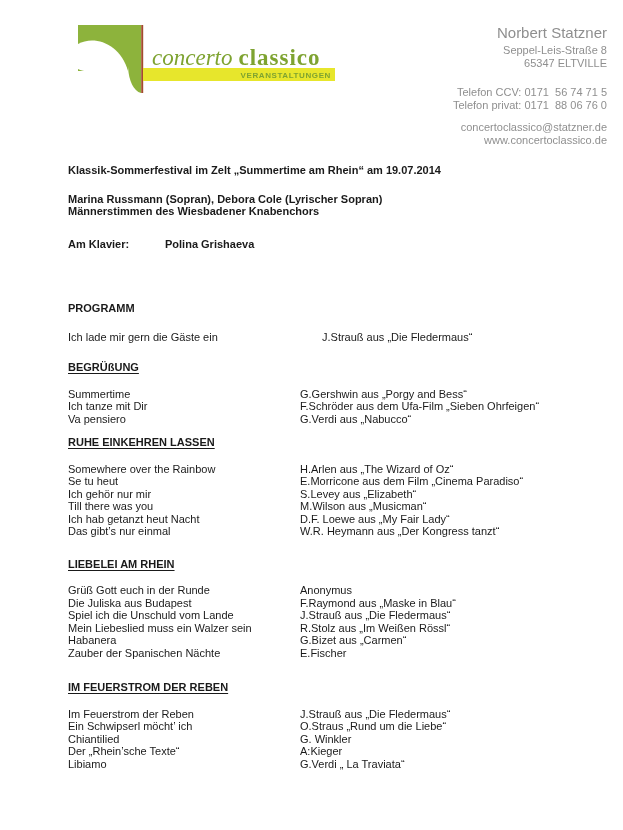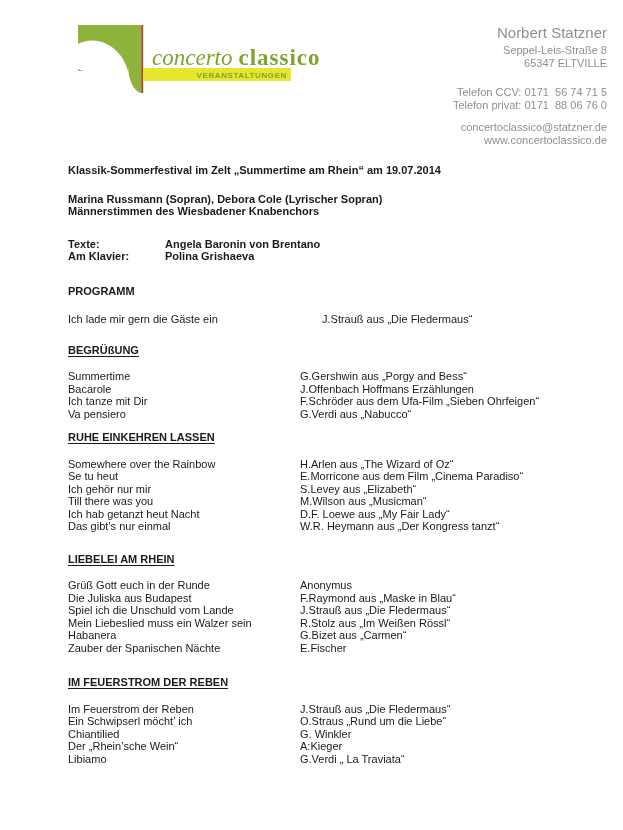--- a/index.html
+++ b/index.html
@@ -14,21 +14,21 @@
   .logo { position:absolute; left:78px; top:25px; width:245px; height:70px; }
   .logo-glyph { position:absolute; left:0; top:0; }
   .logo-text {
     position:absolute; left:74px; top:21px; white-space:nowrap;
     font-family:"Liberation Serif","DejaVu Serif",serif;
     font-size:23px; line-height:24px; color:#7ea331;
   }
   .logo-text .w1 { font-style:italic; font-weight:400; }
   .logo-text .w2 { font-weight:700; letter-spacing:1px; margin-left:6px; }
   .logo-bar {
-    position:absolute; left:65px; top:43px; width:148px; height:13px;
+    position:absolute; left:65px; top:43px; width:192px; height:13px;
     background:#e7e62c; text-align:right;
   }
   .logo-bar span {
     display:inline-block; padding-right:4px; line-height:13px;
     font-size:8px; font-weight:bold; letter-spacing:0.6px; color:#7ea331;
   }
 
   
   .contact {
     position:absolute; top:24px; right:16px; text-align:right;
@@ -39,21 +39,21 @@
   .contact .web { margin-top:10px; }
   .contact .pre { white-space:pre; }
 
   
   .content { position:absolute; left:68px; top:164px; width:545px; }
   .evt-title { font-weight:bold; }
   .performers { margin-top:16px; font-weight:bold; }
   .credits { margin-top:20px; font-weight:bold; }
   .credit-row { display:flex; }
   .credit-row .clabel { width:97px; flex:none; }
-  .prog-heading { margin-top:22px; font-weight:bold; }
+  .prog-heading { margin-top:52px; font-weight:bold; }
   .opening { margin-top:16px;gap:22px; }
   .sec-heading {
     font-weight:bold; text-decoration:underline;
     text-underline-offset:2px; text-decoration-thickness:1px;
   }
   .mt18 { margin-top:18px; }
   .mt19 { margin-top:11px; }
   .mt20 { margin-top:20px; }
   .mt22 { margin-top:22px; }
   .rows { margin-top:14px; }
@@ -99,48 +99,40 @@
 
     <div class="evt-title">Klassik-Sommerfestival im Zelt „Summertime am Rhein“ am 19.07.2014</div>
 
     <div class="performers">
       <div>Marina Russmann (Sopran), Debora Cole (Lyrischer Sopran)</div>
       <div>Männerstimmen des Wiesbadener Knabenchors</div>
     </div>
 
     <div class="credits">
       <div class="credit-row">
-        <span class="clabel">Texte:</span>
-        <span>Angela Baronin von Brentano</span>
-      </div>
-      <div class="credit-row">
         <span class="clabel">Am Klavier:</span>
         <span>Polina Grishaeva</span>
       </div>
     </div>
 
     <div class="prog-heading">PROGRAMM</div>
 
     <div class="row opening">
       <span class="rtitle">Ich lade mir gern die Gäste ein</span>
       <span class="rcomp">J.Strauß aus „Die Fledermaus“</span>
     </div>
 
     <div class="section">
       <div class="sec-heading mt18">BEGRÜßUNG</div>
       <div class="rows">
         <div class="row">
           <span class="rtitle">Summertime</span>
           <span class="rcomp">G.Gershwin aus „Porgy and Bess“</span>
         </div>
         <div class="row">
-          <span class="rtitle">Bacarole</span>
-          <span class="rcomp">J.Offenbach Hoffmans Erzählungen</span>
-        </div>
-        <div class="row">
           <span class="rtitle">Ich tanze mit Dir</span>
           <span class="rcomp">F.Schröder aus dem Ufa-Film „Sieben Ohrfeigen“</span>
         </div>
         <div class="row">
           <span class="rtitle">Va pensiero</span>
           <span class="rcomp">G.Verdi aus „Nabucco“</span>
         </div>
       </div>
     </div>
 
@@ -213,21 +205,21 @@
         </div>
         <div class="row">
           <span class="rtitle">Ein Schwipserl möcht’ ich</span>
           <span class="rcomp">O.Straus „Rund um die Liebe“</span>
         </div>
         <div class="row">
           <span class="rtitle">Chiantilied</span>
           <span class="rcomp">G. Winkler</span>
         </div>
         <div class="row">
-          <span class="rtitle">Der „Rhein’sche Wein“</span>
+          <span class="rtitle">Der „Rhein’sche Texte“</span>
           <span class="rcomp">A:Kieger</span>
         </div>
         <div class="row">
           <span class="rtitle">Libiamo</span>
           <span class="rcomp">G.Verdi „ La Traviata“</span>
         </div>
       </div>
     </div>
 
   </div>

